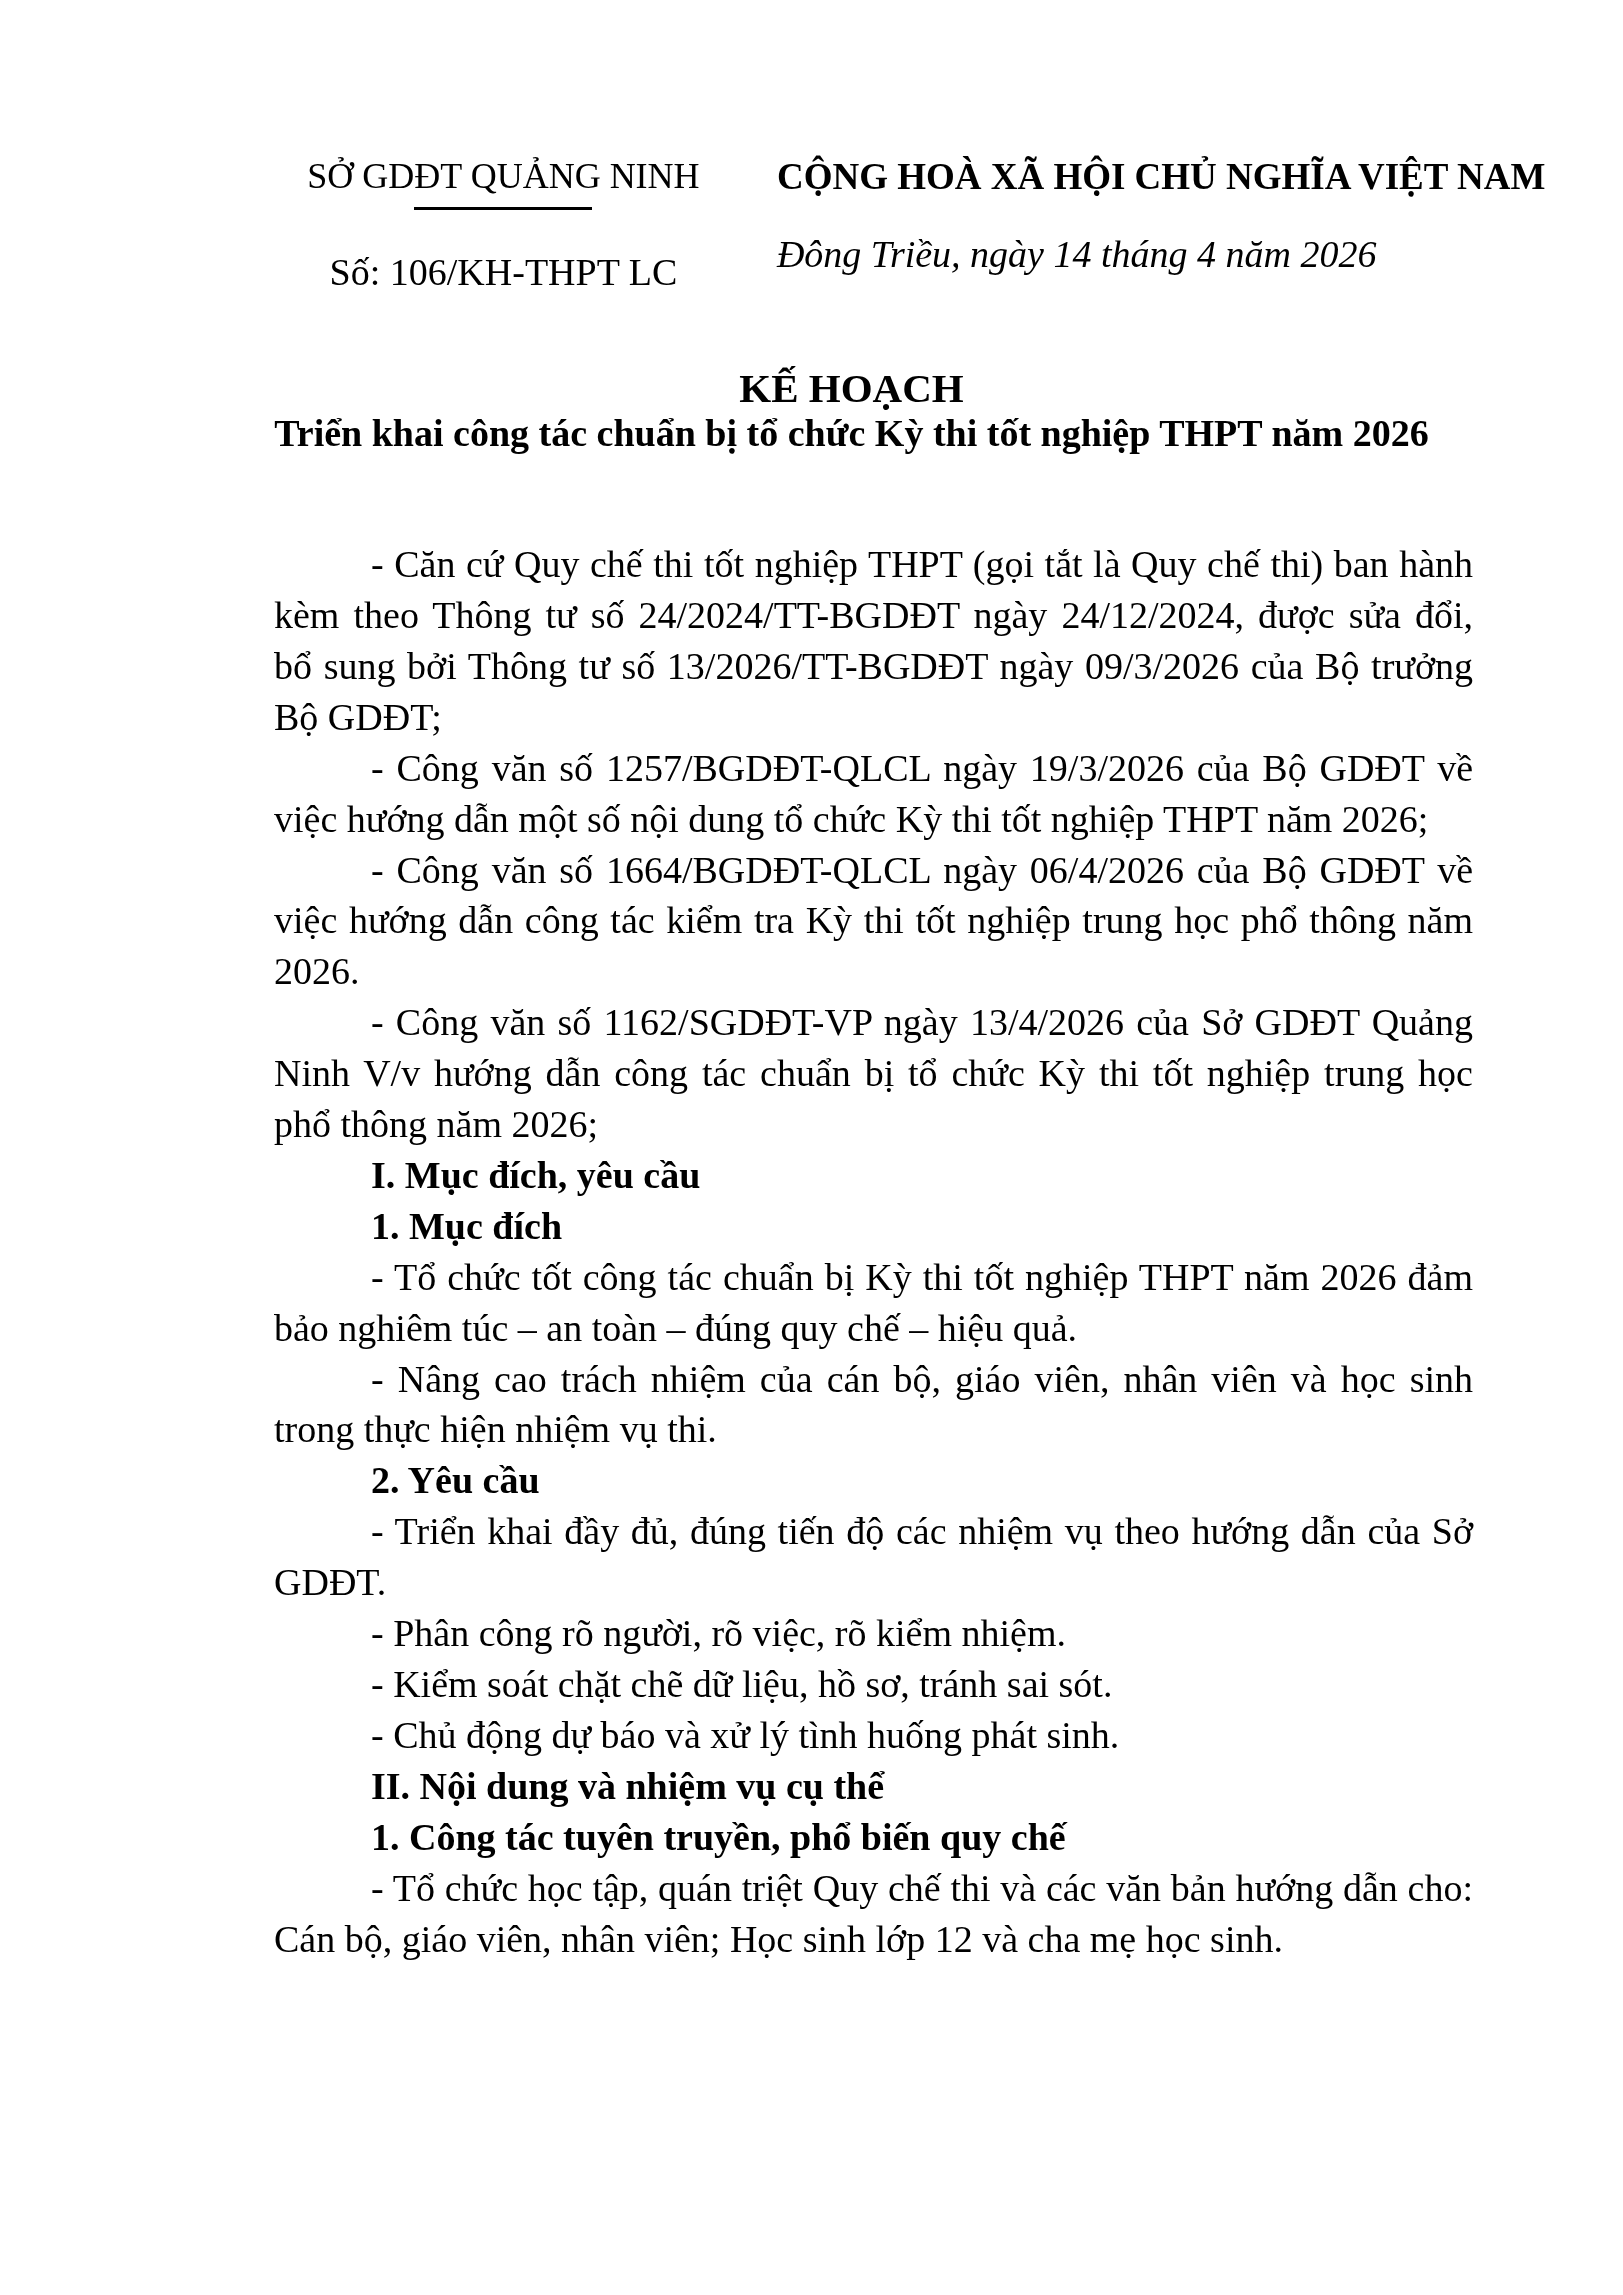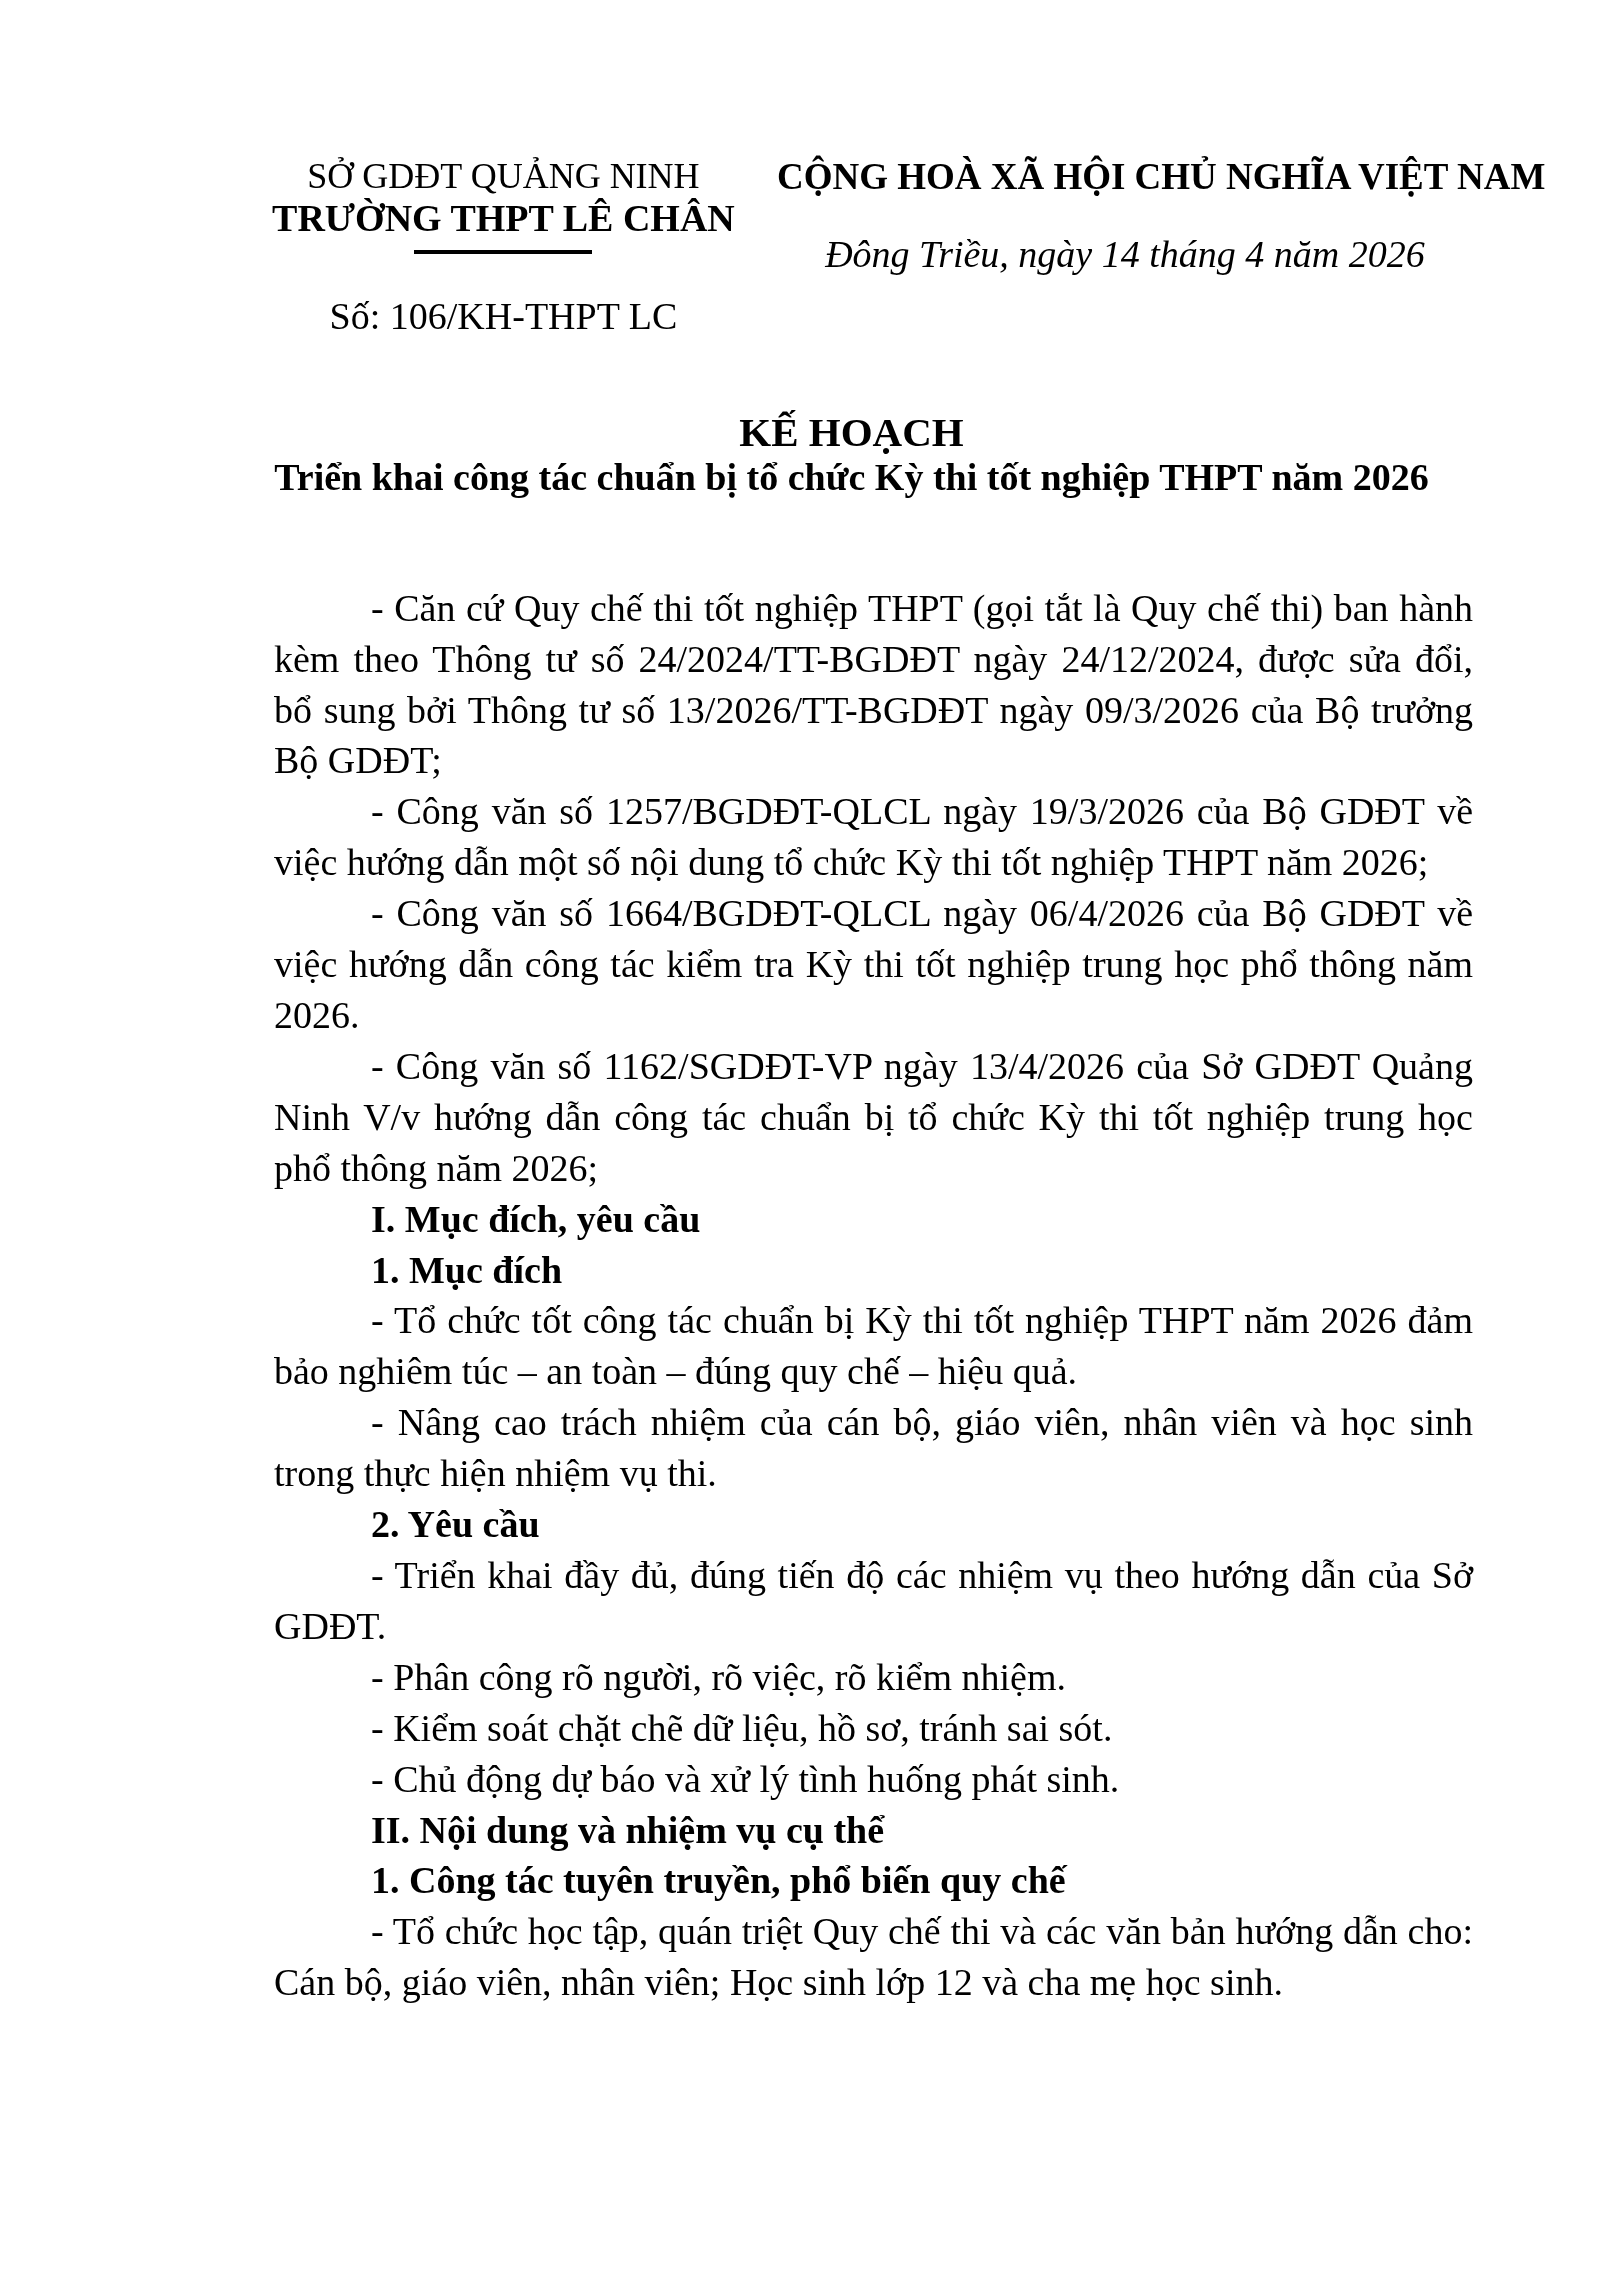--- a/index.html
+++ b/index.html
@@ -14,21 +14,21 @@
     font-family: "Liberation Serif", "DejaVu Serif", serif;
     font-size: 38px;
     line-height: 1.34;
     padding: 156px 150px 66px 230px;
     overflow: hidden;
   }
 
   
   .header { display: flex; width: 100%; }
   .header-left  { width: 44%; text-align: center; }
-  .header-right { width: 56%; text-align: center; }
+  .header-right { width: 56%; }
 
   .org-line1 { font-size: 36px; line-height: 1.15; white-space: nowrap; }
   .org-line2 { font-size: 38px; font-weight: bold; line-height: 1.15; white-space: nowrap; }
   .rule-short {
     width: 178px; height: 3.9px; background: #000;
     margin: 9.2px auto 0 auto;
   }
   .doc-number { margin-top: 37px; font-size: 38px; white-space: nowrap; }
 
   .nat-line1 { font-size: 37px; font-weight: bold; line-height: 1.15; white-space: nowrap; }
@@ -66,21 +66,20 @@
 </style>
 </head>
 <body>
 
 <div class="page">
 
   <div class="header">
 
     <div class="header-left">
       <div class="org-line1">SỞ GDĐT QUẢNG NINH</div>
-      <div class="org-line2">TRƯỜNG THPT LÊ CHÂN</div>
       <div class="rule-short"></div>
       <div class="doc-number">Số: 106/KH-THPT LC</div>
     </div>
 
     <div class="header-right">
       <div class="nat-line1">CỘNG HOÀ XÃ HỘI CHỦ NGHĨA VIỆT NAM</div>
       <div class="place-date">Đông Triều, ngày 14 tháng 4 năm 2026</div>
     </div>
 
   </div>

